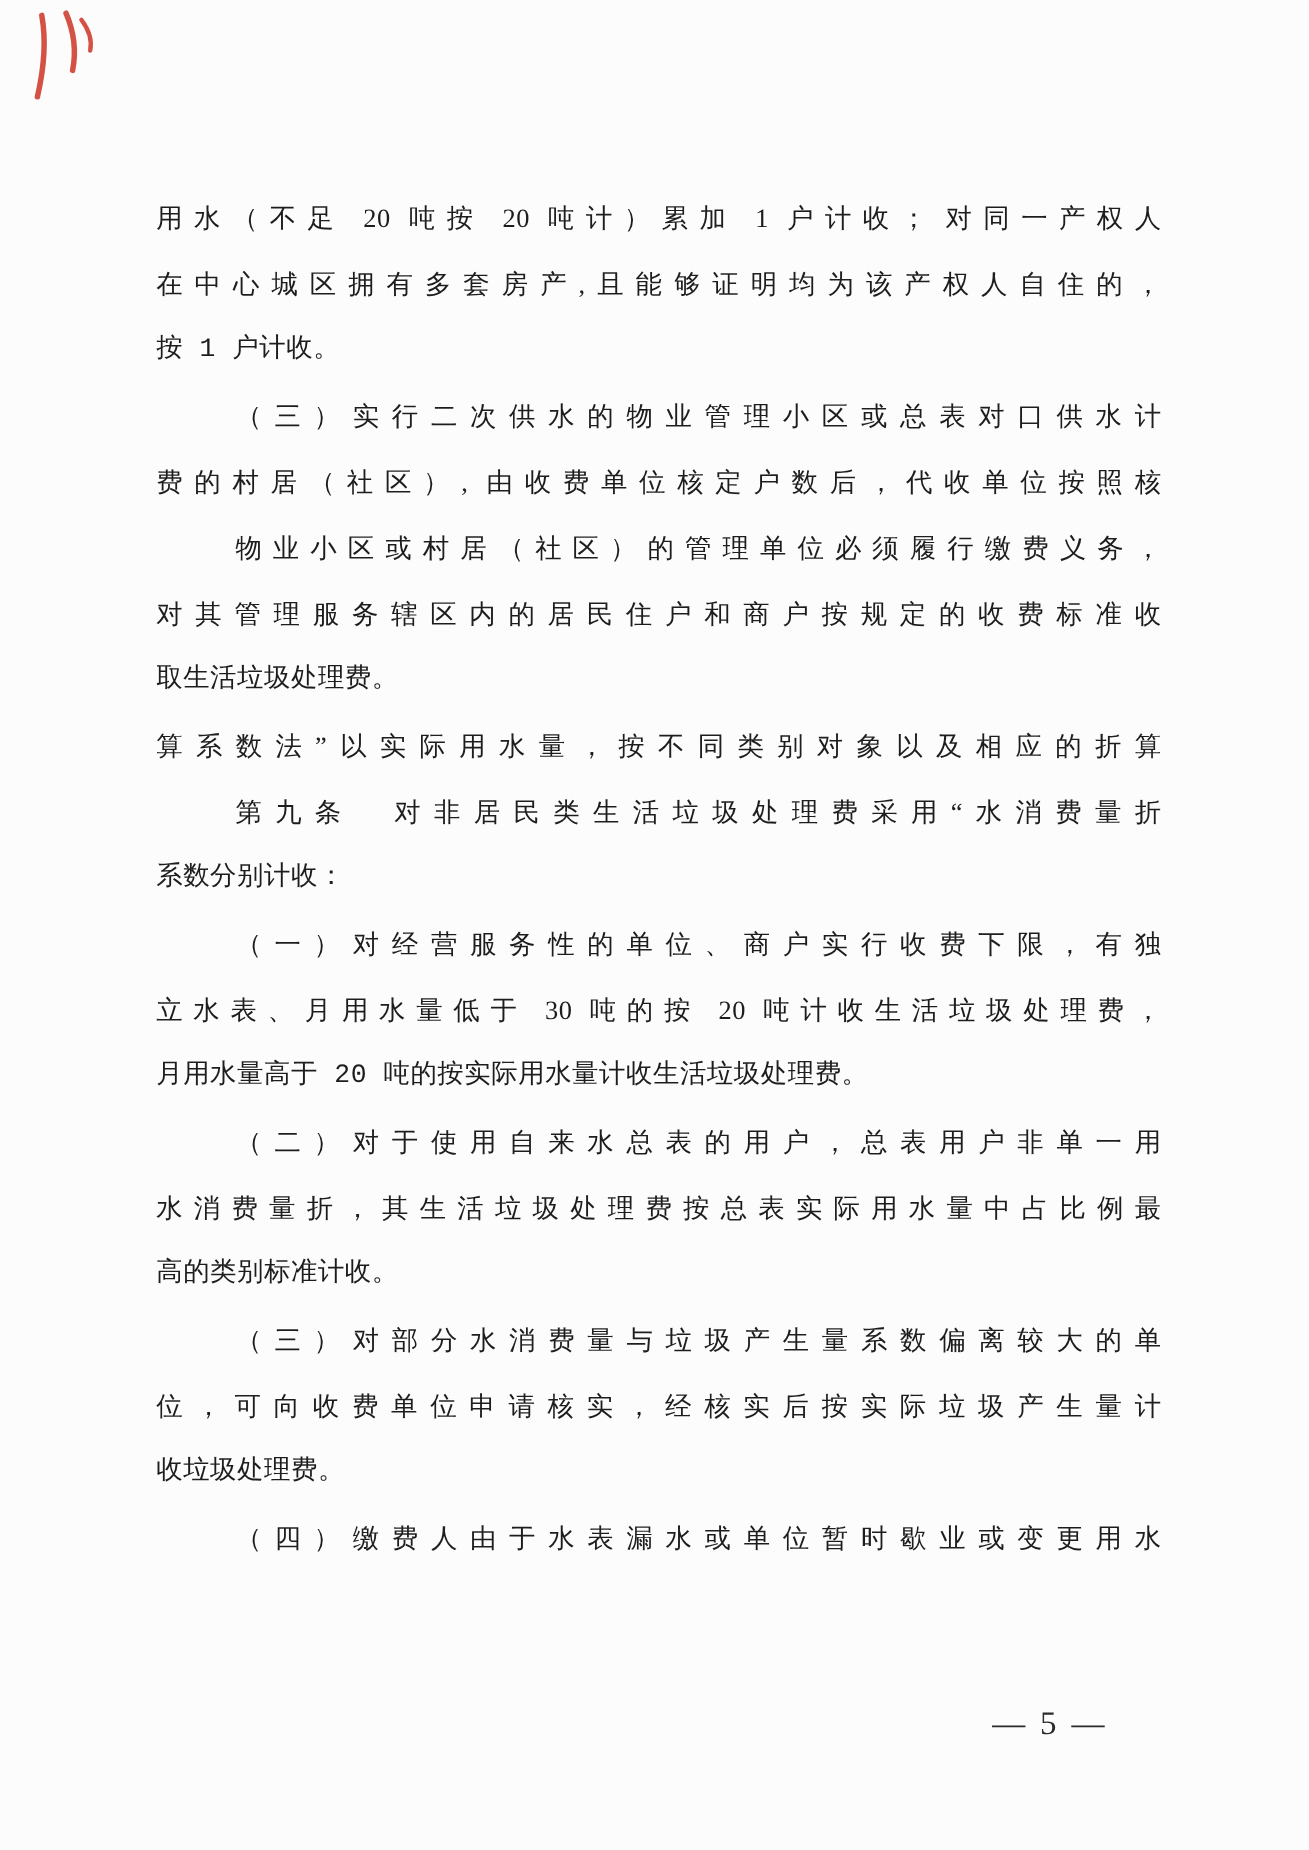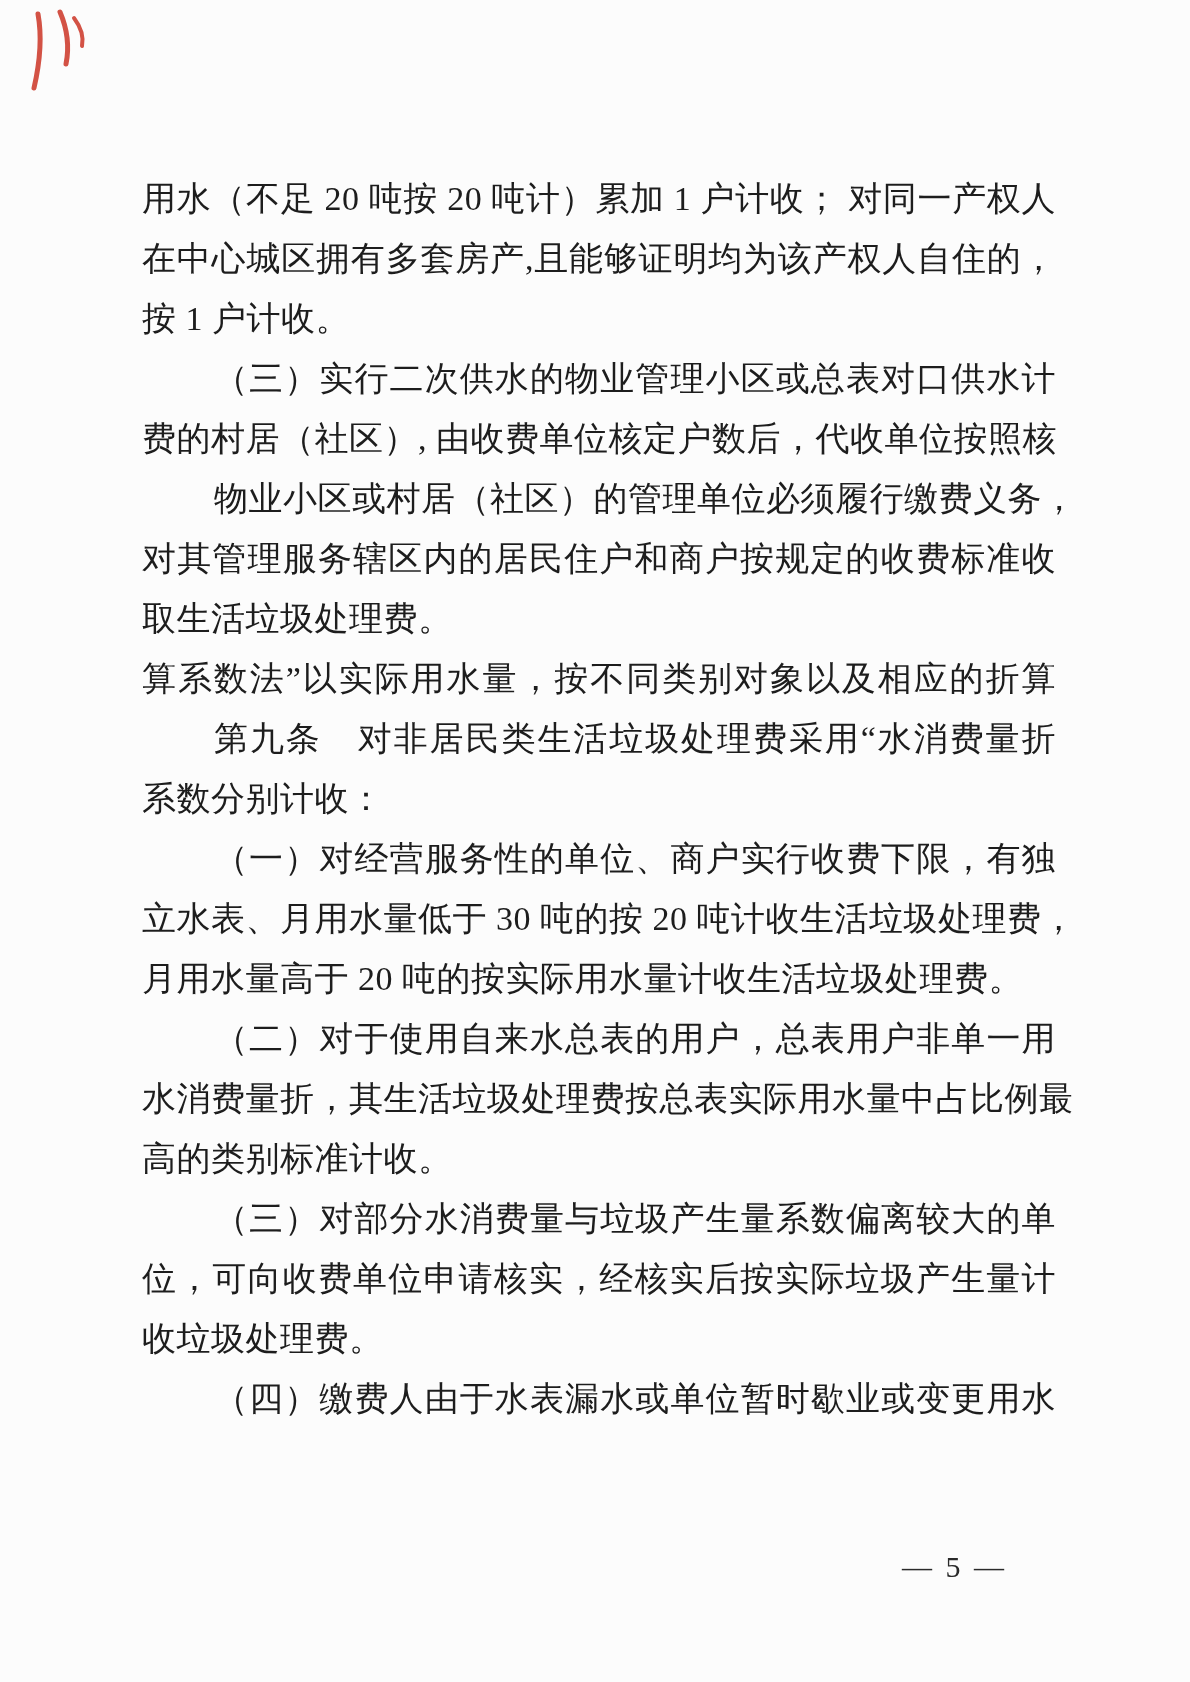--- a/index.html
+++ b/index.html
@@ -11,31 +11,32 @@
     font-family:"Liberation Serif","DejaVu Serif",serif;
   }
   .page{position:absolute;inset:0;}
   .doc-text{
     position:absolute;
     left:142px;top:169px;width:914px;
   }
   .line{
     height:60px;
     line-height:60px;
-    font-size:34px;
+    font-size:24px;
     color:#1d1d1d;
     white-space:nowrap;
     text-align:justify;
     text-align-last:justify;
     text-justify:inter-character;
     letter-spacing:0.5px;
   }
   .line.end{
     text-align-last:left;
     text-align:center;
+    font-family:Liberation Mono, monospace;
   }
   .line.indent{
     padding-left:72px;
   }
   .footer{
     position:absolute;
     left:902px;top:1550px;
     font-size:30px;
     letter-spacing:3px;
     color:#2a2a2a;

